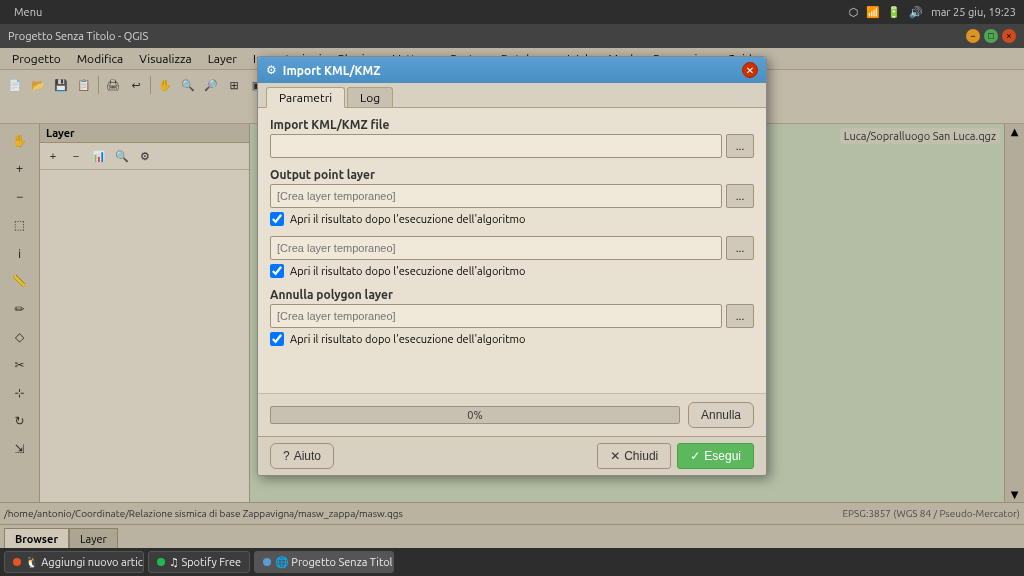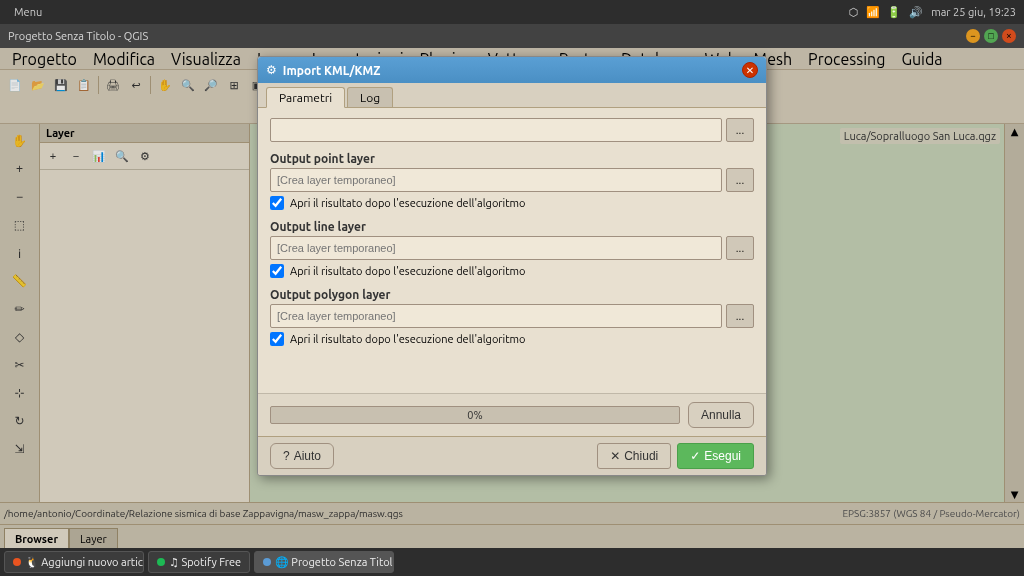--- a/index.html
+++ b/index.html
@@ -62,21 +62,21 @@
     .btn-max { background: #5cb85c; }
 
     
     .menu-bar {
       background: #d4cbb8;
       height: 22px;
       display: flex;
       align-items: center;
       padding: 0 4px;
       border-bottom: 1px solid #b8aa90;
-      font-size: 16px;
+      font-size: 12px;
     }
     .menu-item {
       padding: 2px 8px;
       cursor: pointer;
       border-radius: 2px;
     }
 
     
     .toolbar-area {
       background: #d8d0bc;
@@ -594,52 +594,52 @@
       </div>
 
       <div class="dialog-tabs">
         <div class="dialog-tab active">Parametri</div>
         <div class="dialog-tab">Log</div>
       </div>
 
       <div class="dialog-content">
 
         <div class="form-group">
+          <label class="form-label">Import KML/KMZ file</label>
           <div class="form-row">
             <input type="text" class="form-input" placeholder="" style="">
             <button class="form-browse">...</button>
           </div>
         </div>
 
         <div class="form-group">
           <label class="form-label">Output point layer</label>
           <div class="form-row">
             <input type="text" class="form-input" placeholder="[Crea layer temporaneo]" style="">
             <button class="form-browse">...</button>
           </div>
           <div class="form-check">
             <input type="checkbox" checked="" style="">
             <span>Apri il risultato dopo l'esecuzione dell'algoritmo</span>
           </div>
         </div>
 
         <div class="form-group">
-          <label class="form-label">Output line layer</label>
           <div class="form-row">
             <input type="text" class="form-input" placeholder="[Crea layer temporaneo]" style="">
             <button class="form-browse">...</button>
           </div>
           <div class="form-check">
             <input type="checkbox" checked="" style="">
             <span>Apri il risultato dopo l'esecuzione dell'algoritmo</span>
           </div>
         </div>
 
         <div class="form-group">
-          <label class="form-label">Output polygon layer</label>
+          <label class="form-label">Annulla polygon layer</label>
           <div class="form-row">
             <input type="text" class="form-input" placeholder="[Crea layer temporaneo]" style="">
             <button class="form-browse">...</button>
           </div>
           <div class="form-check">
             <input type="checkbox" checked="" style="">
             <span>Apri il risultato dopo l'esecuzione dell'algoritmo</span>
           </div>
         </div>
       </div>

